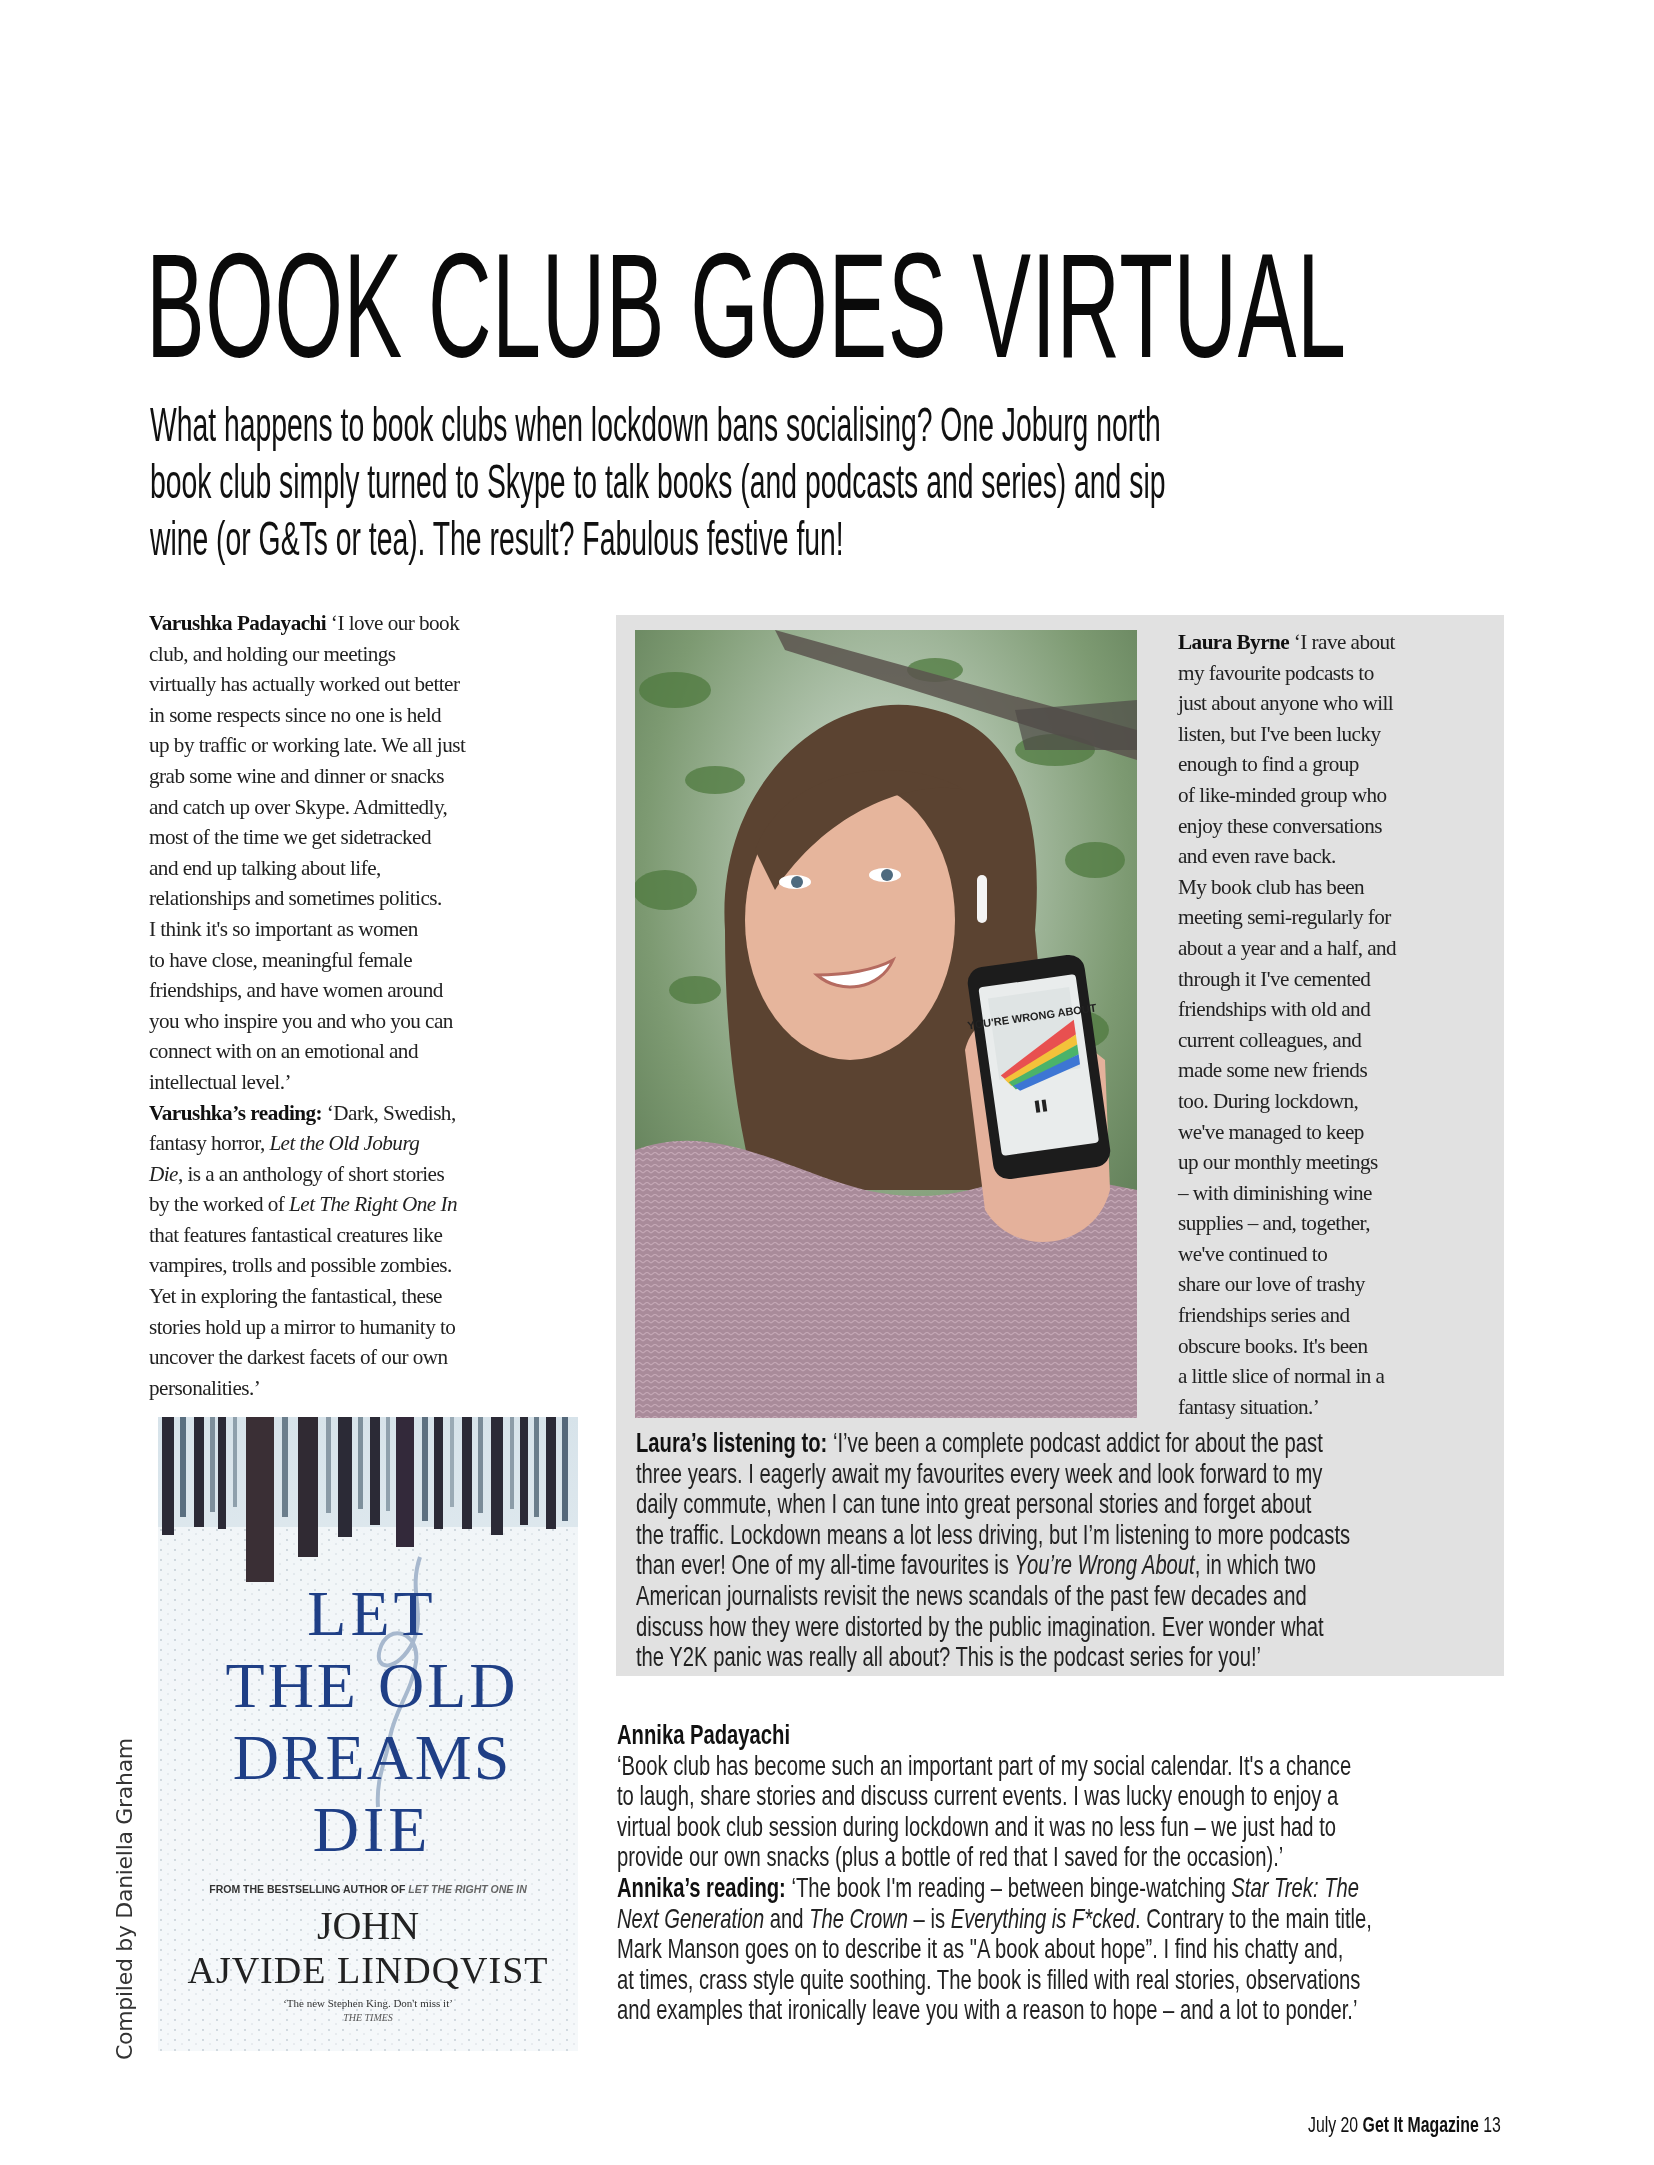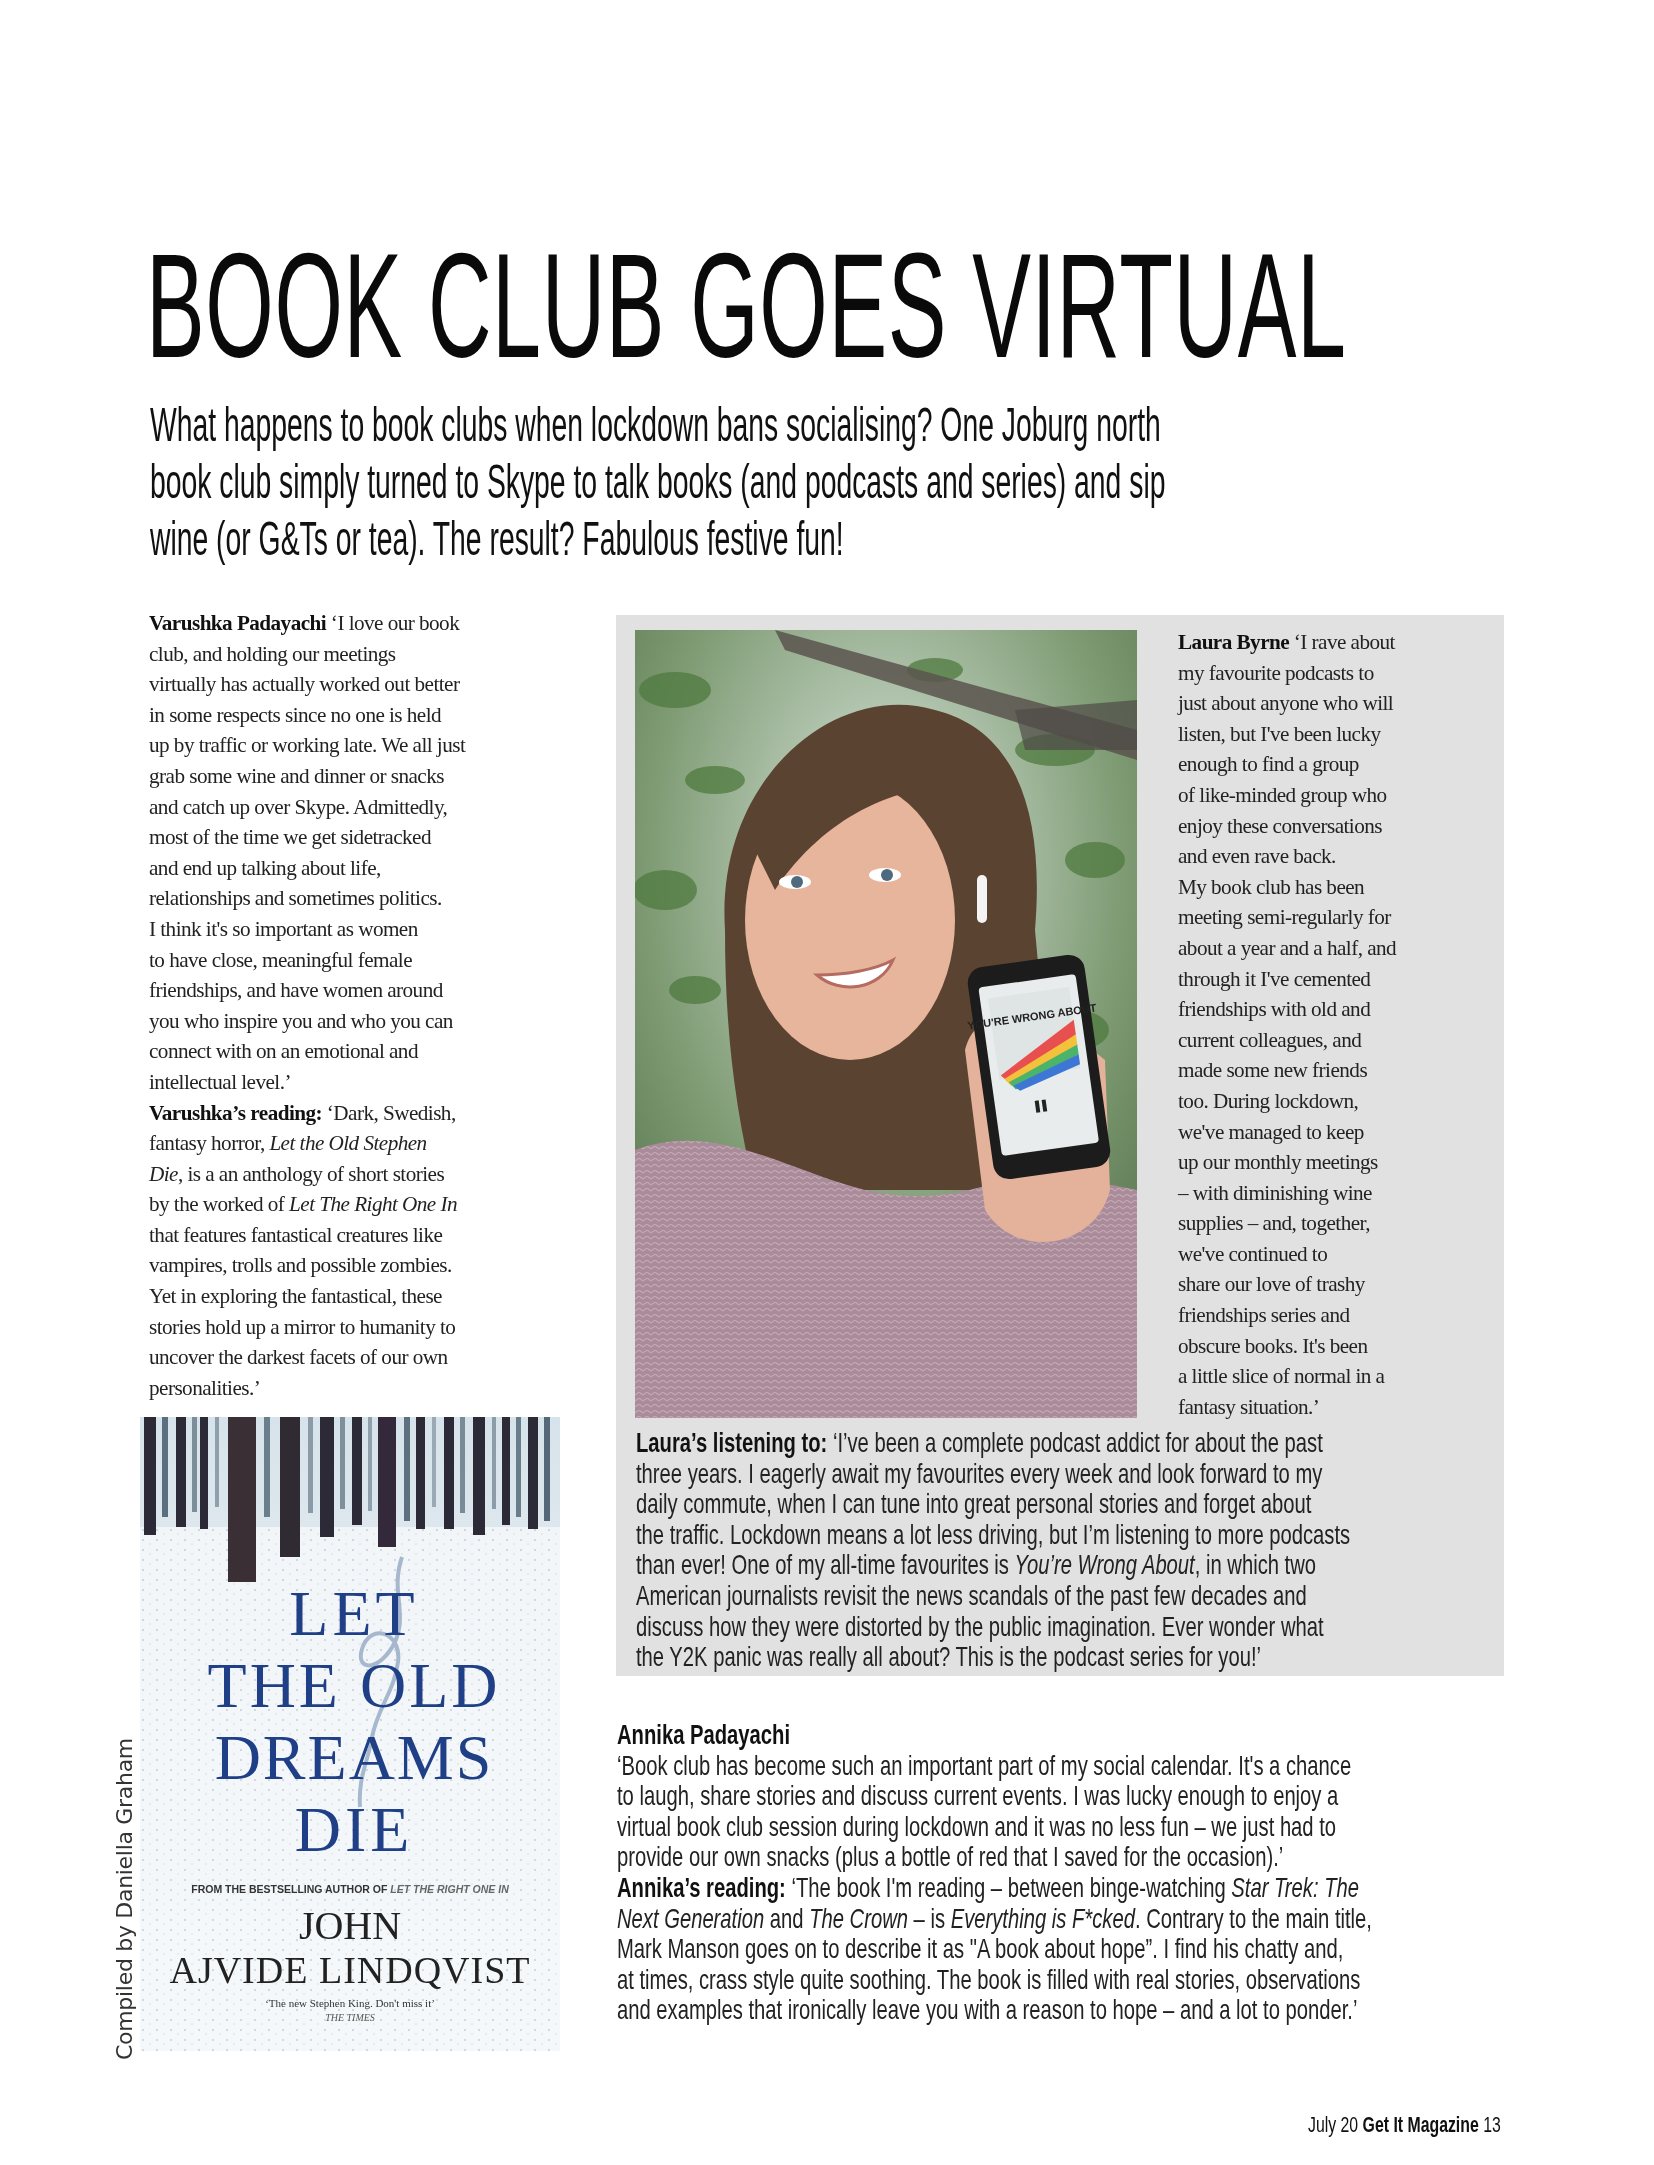--- a/index.html
+++ b/index.html
@@ -60,21 +60,21 @@
     color: #222; transform-origin: 0 0; transform: scaleX(0.735);
   }
 
   .credit {
     position: absolute; left: 112px; top: 2060px;
     font-family: "DejaVu Sans", sans-serif; font-size: 22px; color: #333;
     transform-origin: 0 0; transform: rotate(-90deg); white-space: nowrap; letter-spacing: -0.3px;
   }
 
   .book-cover {
-    position: absolute; left: 140px; top: 1417px; width: 420px; height: 634px;
+    position: absolute; left: 158px; top: 1417px; width: 420px; height: 634px;
     overflow: hidden; background: #f4f7f9;
   }
 
   .footer {
     position: absolute; right: 153px; top: 2112px;
     font-family: "Liberation Sans", sans-serif; font-size: 22px; color: #111;
     transform-origin: 100% 0; transform: scaleX(0.72); white-space: nowrap;
   }
   .footer b { font-weight: bold; }
 </style>
@@ -100,21 +100,21 @@
   <div class="line">most of the time we get sidetracked</div>
   <div class="line">and end up talking about life,</div>
   <div class="line">relationships and sometimes politics.</div>
   <div class="line">I think it's so important as women</div>
   <div class="line">to have close, meaningful female</div>
   <div class="line">friendships, and have women around</div>
   <div class="line">you who inspire you and who you can</div>
   <div class="line">connect with on an emotional and</div>
   <div class="line">intellectual level.’</div>
   <div class="line"><b>Varushka’s reading:</b><span> ‘Dark, Swedish,</span></div>
-  <div class="line"><span>fantasy horror, </span><i>Let the Old Stephen</i></div>
+  <div class="line"><span>fantasy horror, </span><i>Let the Old Joburg</i></div>
   <div class="line"><i>Die</i><span>, is a an anthology of short stories</span></div>
   <div class="line"><span>by the worked of </span><i>Let The Right One In</i></div>
   <div class="line">that features fantastical creatures like</div>
   <div class="line">vampires, trolls and possible zombies.</div>
   <div class="line">Yet in exploring the fantastical, these</div>
   <div class="line">stories hold up a mirror to humanity to</div>
   <div class="line">uncover the darkest facets of our own</div>
   <div class="line">personalities.’</div>
 </div>
 

